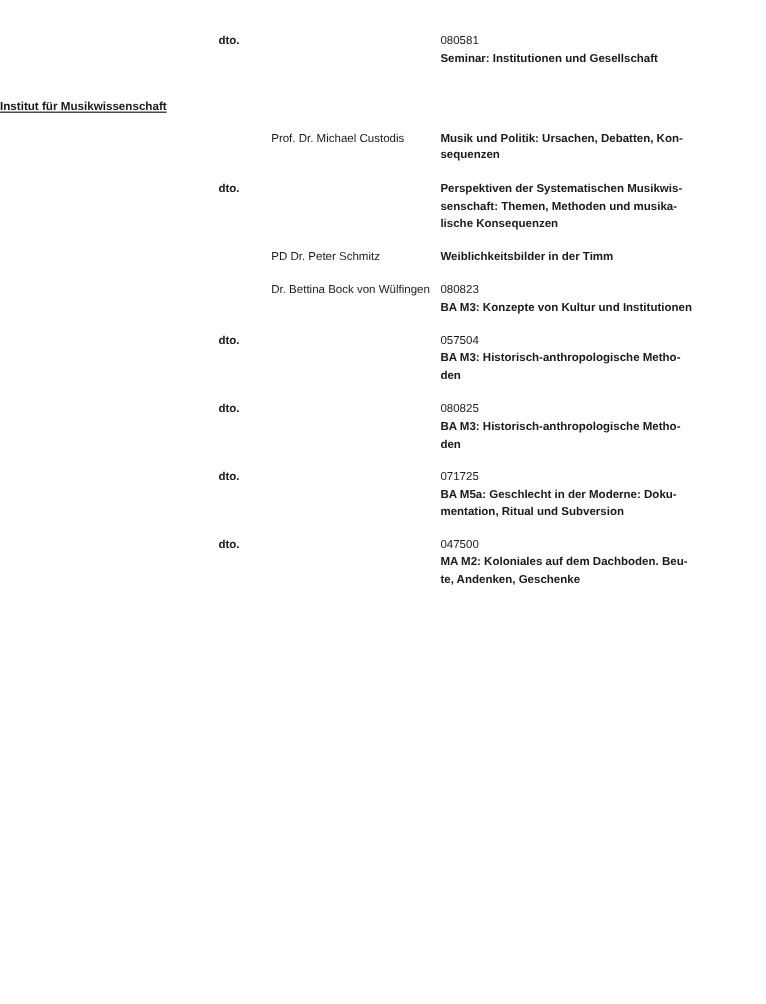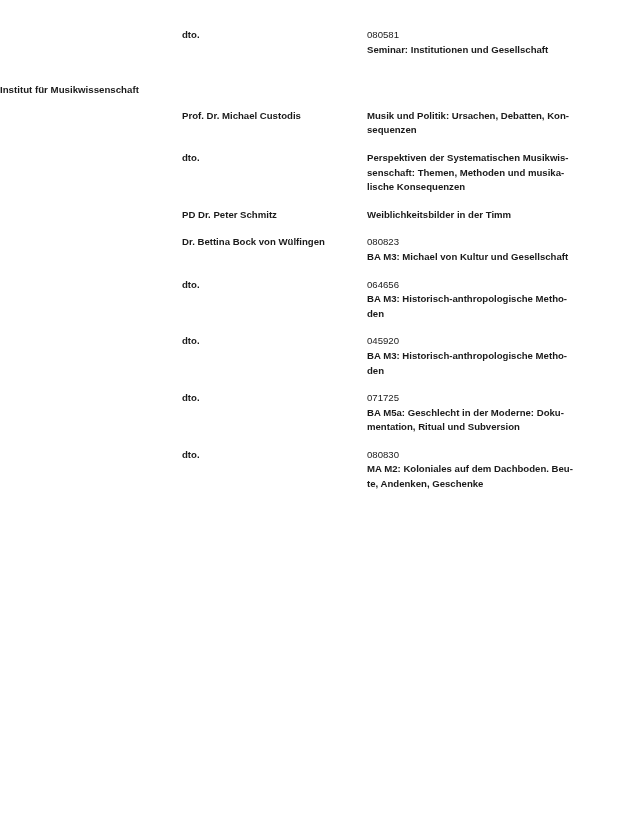--- a/index.html
+++ b/index.html
@@ -50,41 +50,43 @@
     width: 271px;
     padding-right: 16px;
     box-sizing: border-box;
   }
   .institute-heading {
     font-weight: bold;
     font-size: 9.7px;
     line-height: 14.6px;
   }
   .person-name {
-    font-weight: bold;
+    font-weight: normal;
+    margin-left: 44px;
   }
   .person-dto {
     font-weight: bold;
   }
   .course-code {
     display: block;
   }
   .course-title {
     display: block;
     font-weight: bold;
   }
   .entry-row td {
     padding-bottom: 13px;
   }
   .heading-row td {
     padding-top: 9px;
     padding-bottom: 11px;
   }
   .heading-row.first td {
     padding-top: 13px;
+    text-decoration: underline;
   }
 </style>
 </head>
 <body>
 
 <div class="page">
   <table class="doc-table">
     <tbody>
 
       <tr class="entry-row">
@@ -135,42 +137,42 @@
       </tr>
 
 
       <tr class="entry-row">
         <td class="col-institute"></td>
         <td class="col-person">
           <span class="person-name">Dr. Bettina Bock von Wülfingen</span>
         </td>
         <td class="col-course">
           <span class="course-code">080823</span>
-          <span class="course-title">BA M3: Michael von Kultur und Gesellschaft</span>
-        </td>
-      </tr>
-
-      <tr class="entry-row">
-        <td class="col-institute"></td>
-        <td class="col-person">
-          <span class="person-dto">dto.</span>
-        </td>
-        <td class="col-course">
-          <span class="course-code">064656</span>
+          <span class="course-title">BA M3: Konzepte von Kultur und Institutionen</span>
+        </td>
+      </tr>
+
+      <tr class="entry-row">
+        <td class="col-institute"></td>
+        <td class="col-person">
+          <span class="person-dto">dto.</span>
+        </td>
+        <td class="col-course">
+          <span class="course-code">057504</span>
           <span class="course-title">BA M3: Historisch-anthropologische Metho-<br>den</span>
         </td>
       </tr>
 
       <tr class="entry-row">
         <td class="col-institute"></td>
         <td class="col-person">
           <span class="person-dto">dto.</span>
         </td>
         <td class="col-course">
-          <span class="course-code">045920</span>
+          <span class="course-code">080825</span>
           <span class="course-title">BA M3: Historisch-anthropologische Metho-<br>den</span>
         </td>
       </tr>
 
       <tr class="entry-row">
         <td class="col-institute"></td>
         <td class="col-person">
           <span class="person-dto">dto.</span>
         </td>
         <td class="col-course">
@@ -178,21 +180,21 @@
           <span class="course-title">BA M5a: Geschlecht in der Moderne: Doku-<br>mentation, Ritual und Subversion</span>
         </td>
       </tr>
 
       <tr class="entry-row">
         <td class="col-institute"></td>
         <td class="col-person">
           <span class="person-dto">dto.</span>
         </td>
         <td class="col-course">
-          <span class="course-code">080830</span>
+          <span class="course-code">047500</span>
           <span class="course-title">MA M2: Koloniales auf dem Dachboden. Beu-<br>te, Andenken, Geschenke</span>
         </td>
       </tr>
 
 
     </tbody>
   </table>
 </div>
 
 </body></html>

